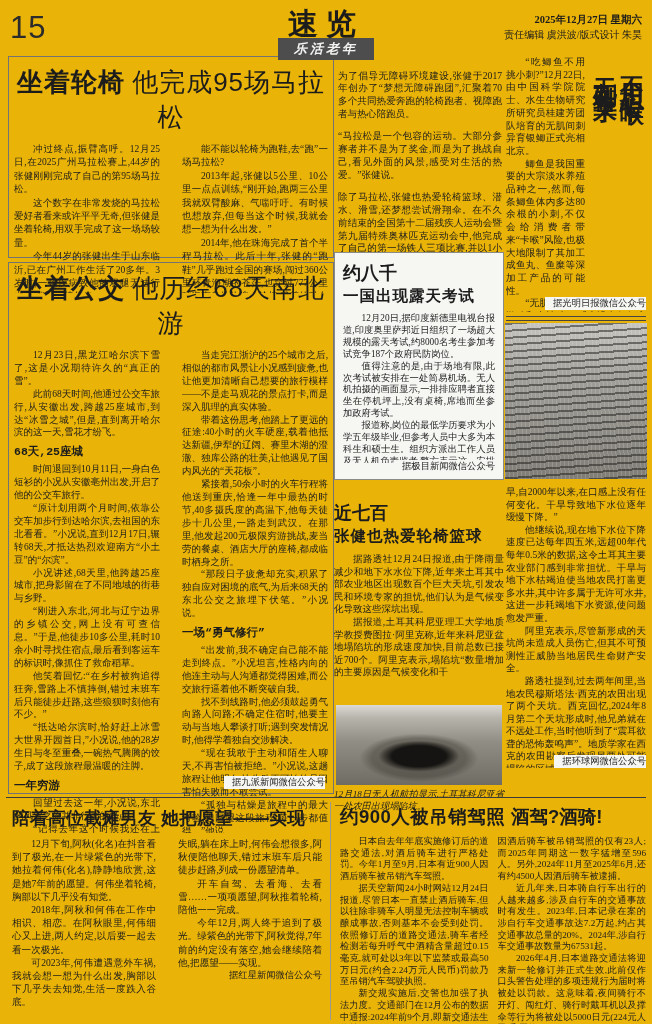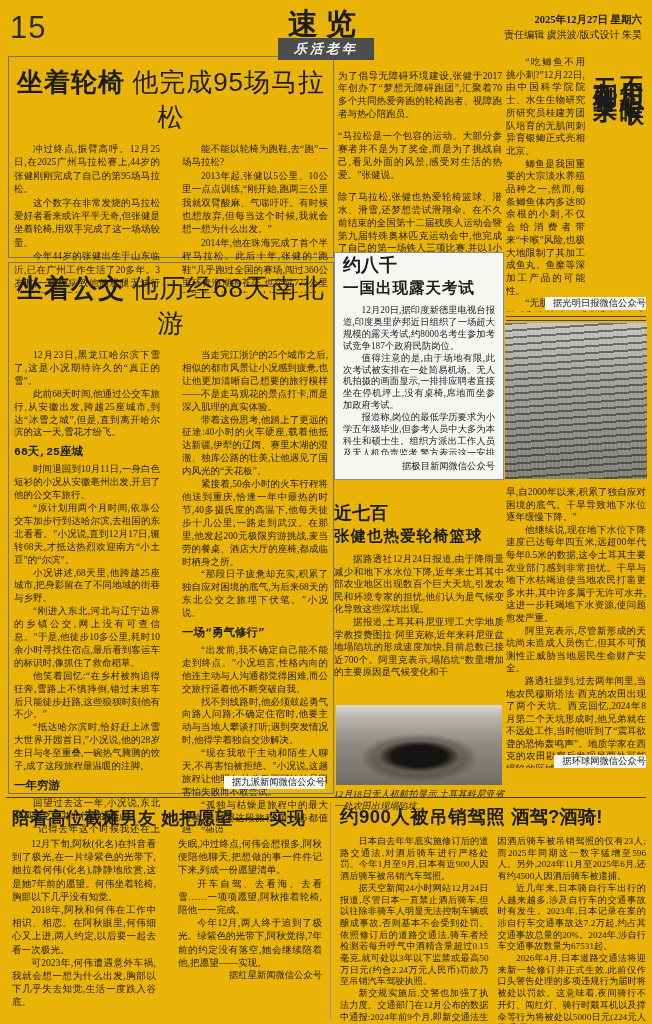--- a/index.html
+++ b/index.html
@@ -44,21 +44,21 @@
            height:222px;margin:2px 0 4px 7px;}
   .fish-rule{position:absolute;left:506px;top:316px;width:140px;height:3px;
              border-top:1px solid #444;border-bottom:1px solid #444;}
   .photo-exam{position:absolute;left:505px;top:323px;width:142px;height:156px;
       background:
         repeating-linear-gradient(176deg, rgba(25,25,22,.5) 0 2px, rgba(0,0,0,0) 2px 7px),
         repeating-linear-gradient(86deg, rgba(255,255,255,.14) 0 1px, rgba(0,0,0,0) 1px 4px),
         linear-gradient(180deg,#c6c5c0 0,#a19f99 35%,#7f7d76 100%);}
   
   .blockD{position:absolute;left:334px;top:252px;width:170px;height:228px;border:1px solid #8a8a86;
-          box-sizing:border-box;padding:0 8px;background:#f6f6f3;}
+          box-sizing:border-box;padding:8px 8px;background:#f6f6f3;}
   .hl-sm1{font-family:"Liberation Sans",sans-serif;font-size:18px;font-weight:900;margin:0;}
   .hl-sm2{font-family:"Liberation Sans",sans-serif;font-size:15.5px;font-weight:600;letter-spacing:1px;margin:1px 0 6px;}
   .blockD .paras{font-size:9.3px;line-height:11.9px;text-align:justify;height:150px;overflow:hidden;}
   
   .blockE{position:absolute;left:334px;top:486px;width:170px;margin-top:15px;}
   .blockE .paras{font-size:9.5px;line-height:12.6px;text-align:justify;height:148px;overflow:hidden;margin-top:4px;}
   .photo-sinkhole{width:166px;height:80px;margin:4px auto 3px;
       background:
         radial-gradient(ellipse 52px 20px at 50% 64%, #151412 0 52%, #3e3b35 66%, rgba(0,0,0,0) 78%),
         radial-gradient(ellipse 78px 32px at 50% 66%, rgba(60,58,50,.45) 0 60%, rgba(0,0,0,0) 76%),
@@ -156,21 +156,21 @@
     <div class="paras">
         <p>据路透社12月24日报道,由于降雨量减少和地下水水位下降,近年来土耳其中部农业地区出现数百个巨大天坑,引发农民和环境专家的担忧,他们认为是气候变化导致这些深坑出现。</p>
         <p>据报道,土耳其科尼亚理工大学地质学教授费图拉·阿里克称,近年来科尼亚盆地塌陷坑的形成速度加快,目前总数已接近700个。阿里克表示,塌陷坑“数量增加的主要原因是气候变化和干</p>
       </div>
     <div class="photo-sinkhole"></div>
     <div class="caption">12月18日无人机航拍显示,土耳其科尼亚省一处农田出现塌陷坑。</div>
   </div>
 
   <div class="blockF">
     <div class="paras">
-        <p class="cont">旱,自2000年以来,积累了独自应对困境的底气。干旱导致地下水位逐年缓慢下降。”</p>
+        <p class="cont">旱,自2000年以来,在口感上没有任何变化。干旱导致地下水位逐年缓慢下降。”</p>
         <p>他继续说,现在地下水位下降速度已达每年四五米,远超00年代每年0.5米的数据,这令土耳其主要农业部门感到非常担忧。干旱与地下水枯竭迫使当地农民打凿更多水井,其中许多属于无许可水井,这进一步耗竭地下水资源,使问题愈发严重。</p>
         <p>阿里克表示,尽管新形成的天坑尚未造成人员伤亡,但其不可预测性正威胁当地居民生命财产安全。</p>
         <p>路透社提到,过去两年间里,当地农民穆斯塔法·西克的农田出现了两个天坑。西克回忆,2024年8月第二个天坑形成时,他兄弟就在不远处工作,当时他听到了“震耳欲聋的恐怖轰鸣声”。地质学家在西克的农田勘察后发现另两处可能塌陷的区域,但无法预测具体的塌陷时间。</p>
       </div>
     <div class="source src-abs" style="bottom:0;right:0;">据环球网微信公众号</div>
   </div>
 
   <div class="blockG boxed" style="position:absolute;">
     <h2 class="hl-big"><span class="b">坐着公交</span> <span class="l">他历经68天南北游</span></h2>
     <div class="cols">
@@ -210,21 +210,21 @@
   <div class="blockH">
     <h3 class="hl-mid">陪着高位截瘫男友  她把愿望——实现</h3>
     <div class="cols">
       <div class="col">
           <p>12月下旬,阿秋(化名)在抖音看到了极光,在一片绿紫色的光带下,她拉着何伟(化名),静静地欣赏,这是她7年前的愿望。何伟坐着轮椅,胸部以下几乎没有知觉。</p>
           <p>2018年,阿秋和何伟在工作中相识、相恋。在阿秋眼里,何伟细心又上进,两人约定,以后要一起去看一次极光。</p>
           <p>可2023年,何伟遭遇意外车祸,我就会想一想为什么出发,胸部以下几乎失去知觉,生活一度跌入谷底。</p>
         </div>
       <div class="col">
         <div>
-            <p class="cont">失眠,冲过终点,何伟会想很多,阿秋便陪他聊天,把想做的事一件件记下来,列成一份愿望清单。</p>
+            <p class="cont">失眠,躺在床上时,何伟会想很多,阿秋便陪他聊天,错过末班车后只能徒步赶路,列成一份愿望清单。</p>
             <p>开车自驾、去看海、去看雪……一项项愿望,阿秋推着轮椅,陪他一一完成。</p>
             <p>今年12月,两人终于追到了极光。绿紫色的光带下,阿秋觉得,7年前的约定没有落空,她会继续陪着他,把愿望——实现。</p>
           </div>
         <div class="source">据红星新闻微信公众号</div>
       </div>
     </div>
   </div>
 
   <div class="blockI">
     <h3 class="hl-bike"><span class="l">约900人被吊销驾照 </span><span class="b">酒驾?酒骑!</span></h3>

